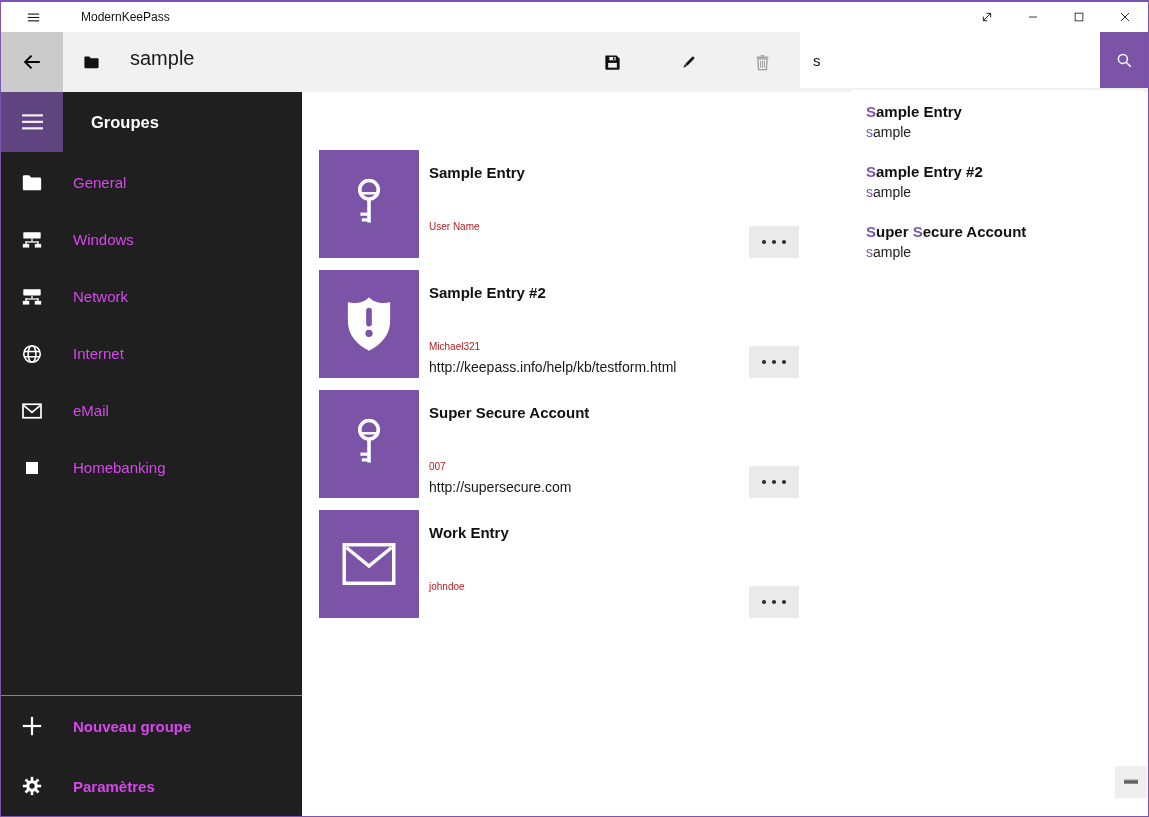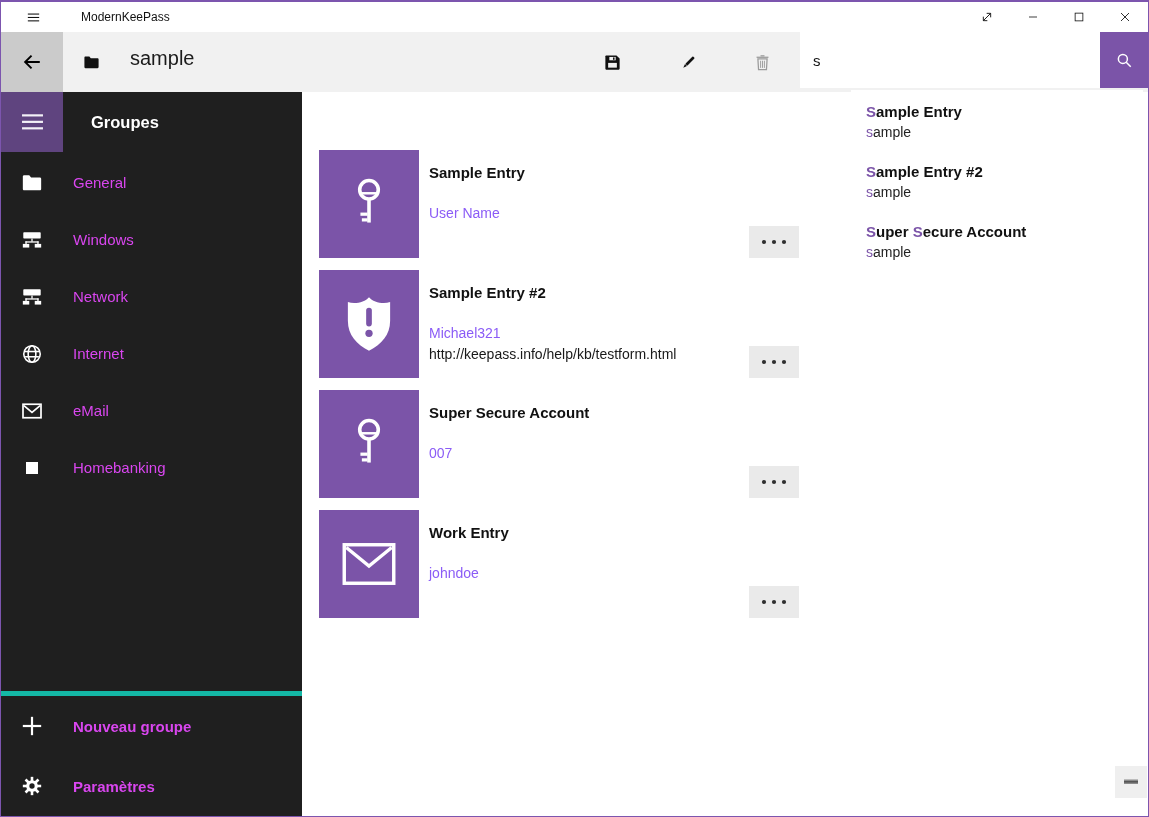--- a/index.html
+++ b/index.html
@@ -31,31 +31,31 @@
   .app-body{position:absolute;top:90px;left:0;right:0;bottom:0;display:flex;}
 
   .sidebar{width:301px;flex-shrink:0;position:relative;background:var(--sidebar-bg,#1F1F1F);color:#fff;}
   .nav-top{display:flex;height:60px;align-items:center;}
   .nav-hamburger{width:62px;height:60px;border:none;background:var(--accent-nav,#5F447F);display:flex;align-items:center;justify-content:center;padding:0;flex-shrink:0;}
   .nav-header{margin-left:28px;font-size:16.5px;font-weight:bold;color:#fff;}
   .group-list{margin-top:2px;}
   .side-item{height:57px;display:flex;align-items:center;cursor:default;}
   .side-icon{width:22px;margin-left:20px;display:flex;justify-content:center;flex-shrink:0;}
   .side-label{margin-left:30px;font-size:15px;color:#d946ef;}
-  .sidebar-footer{position:absolute;left:0;right:0;bottom:0;border-top:5px solid #14b8a6;}
+  .sidebar-footer{position:absolute;left:0;right:0;bottom:0;border-top:1px solid #14b8a6;}
   .footer-item{height:60px;display:flex;align-items:center;}
   .footer-item .side-label{font-weight:bold;}
 
   .main{flex:1;position:relative;background:#fff;}
   .entry-row{position:absolute;left:17px;width:500px;height:108px;}
   .entry-1{top:58px;} .entry-2{top:178px;} .entry-3{top:298px;} .entry-4{top:418px;}
   .tile{position:absolute;left:0;top:0;width:100px;height:108px;background:var(--accent,#7B54A8);display:flex;align-items:center;justify-content:center;}
   .entry-text{position:absolute;left:110px;top:0;width:330px;white-space:nowrap;}
   .entry-title{margin-top:13px;font-size:15px;font-weight:bold;color:#111;line-height:20px;}
-  .entry-user{margin-top:20px;font-size:14px;color:#8b5cf6;line-height:21px;}
+  .entry-user{margin-top:33px;font-size:10px;color:#b91c1c;line-height:21px;}
   .entry-url{font-size:14px;color:#191919;line-height:21px;}
   .more-btn{position:absolute;left:430px;top:76px;width:50px;height:32px;background:#eaeaea;border:none;display:flex;align-items:center;justify-content:center;padding:0;}
 
   
   .suggestions{position:absolute;left:850px;top:88px;width:292px;padding-top:12px;background:#fff;z-index:5;}
   .sug-item{height:60px;padding-left:15px;cursor:default;}
   .sug-title{font-size:15px;font-weight:bold;color:#111;line-height:20px;}
   .sug-sub{font-size:14px;color:#222;line-height:20px;}
   .hl{color:var(--accent,#7B54A8);}
 
@@ -337,20 +337,21 @@
             <circle cx="32" cy="22" r="13" fill="none" stroke="#fff" stroke-width="5"></circle>
             <path d="M21 27 H43" stroke="#fff" stroke-width="3.5"></path>
             <rect x="29.5" y="34" width="5" height="34" fill="#fff"></rect>
             <rect x="20" y="54" width="10" height="4.5" fill="#fff"></rect>
             <rect x="22" y="62" width="8" height="4.5" fill="#fff"></rect>
           </svg>
         </div>
         <div class="entry-text">
           <div class="entry-title">Super Secure Account</div>
           <div class="entry-user">007</div>
+          <div class="entry-url">http://supersecure.com</div>
         </div>
         <button class="more-btn">
           <svg width="28" height="8" viewBox="0 0 28 8">
               <g fill="#2f2f2f">
                 <circle cx="4" cy="4" r="2.1"></circle>
                 <circle cx="14" cy="4" r="2.1"></circle>
                 <circle cx="24" cy="4" r="2.1"></circle>
               </g>
             </svg>
         </button>

